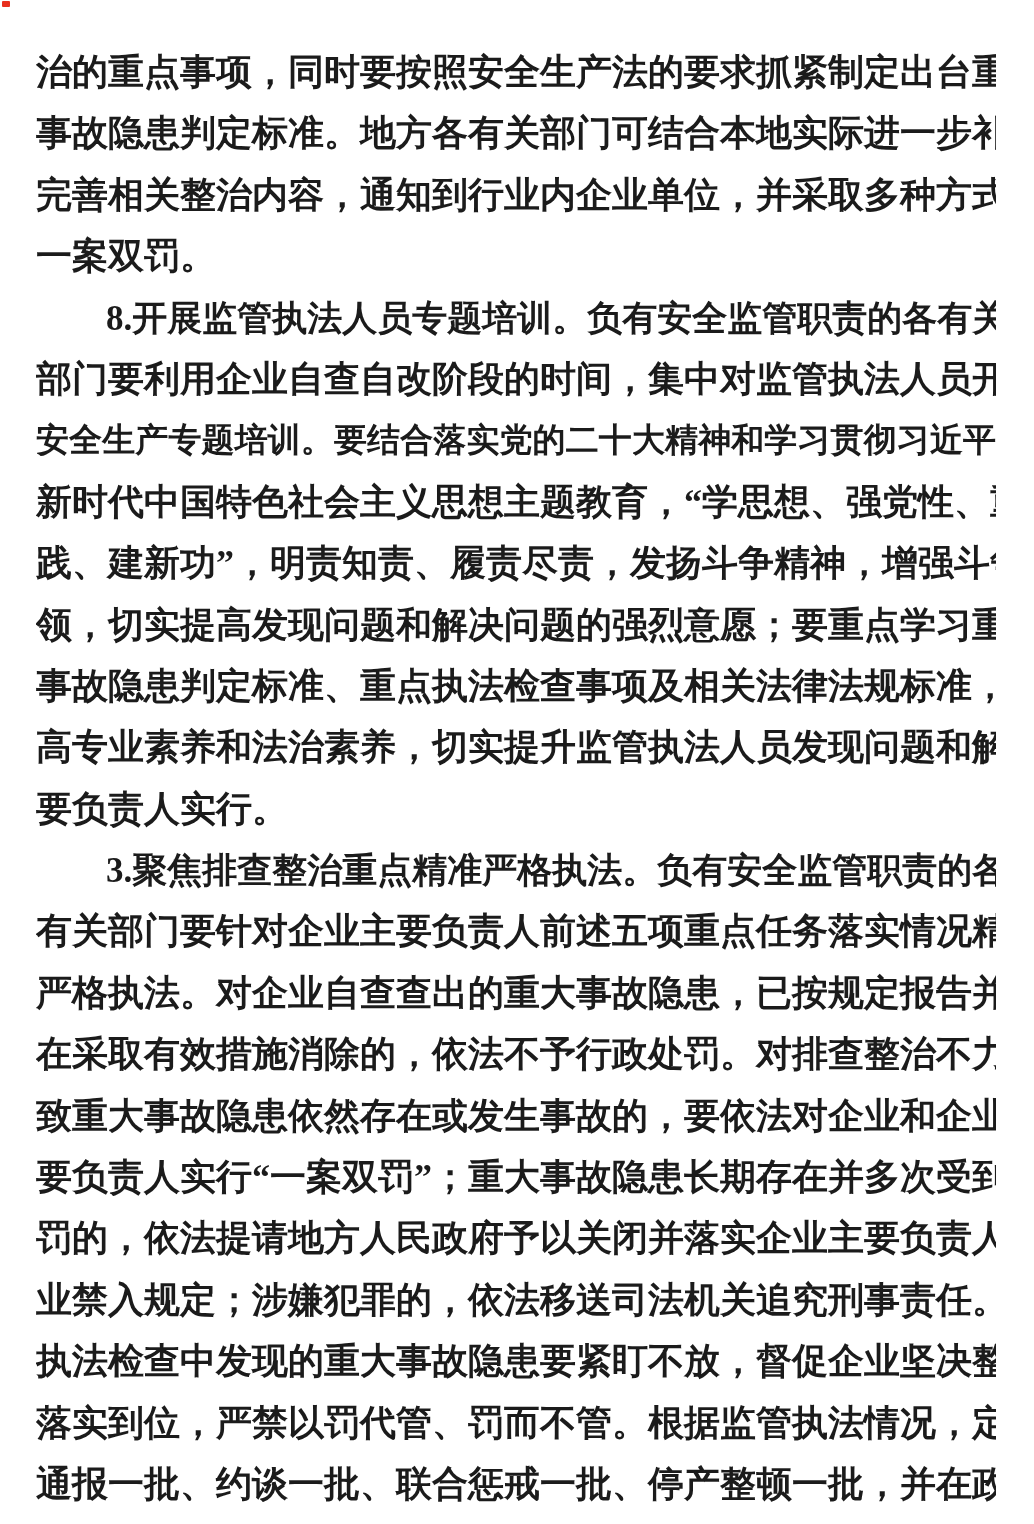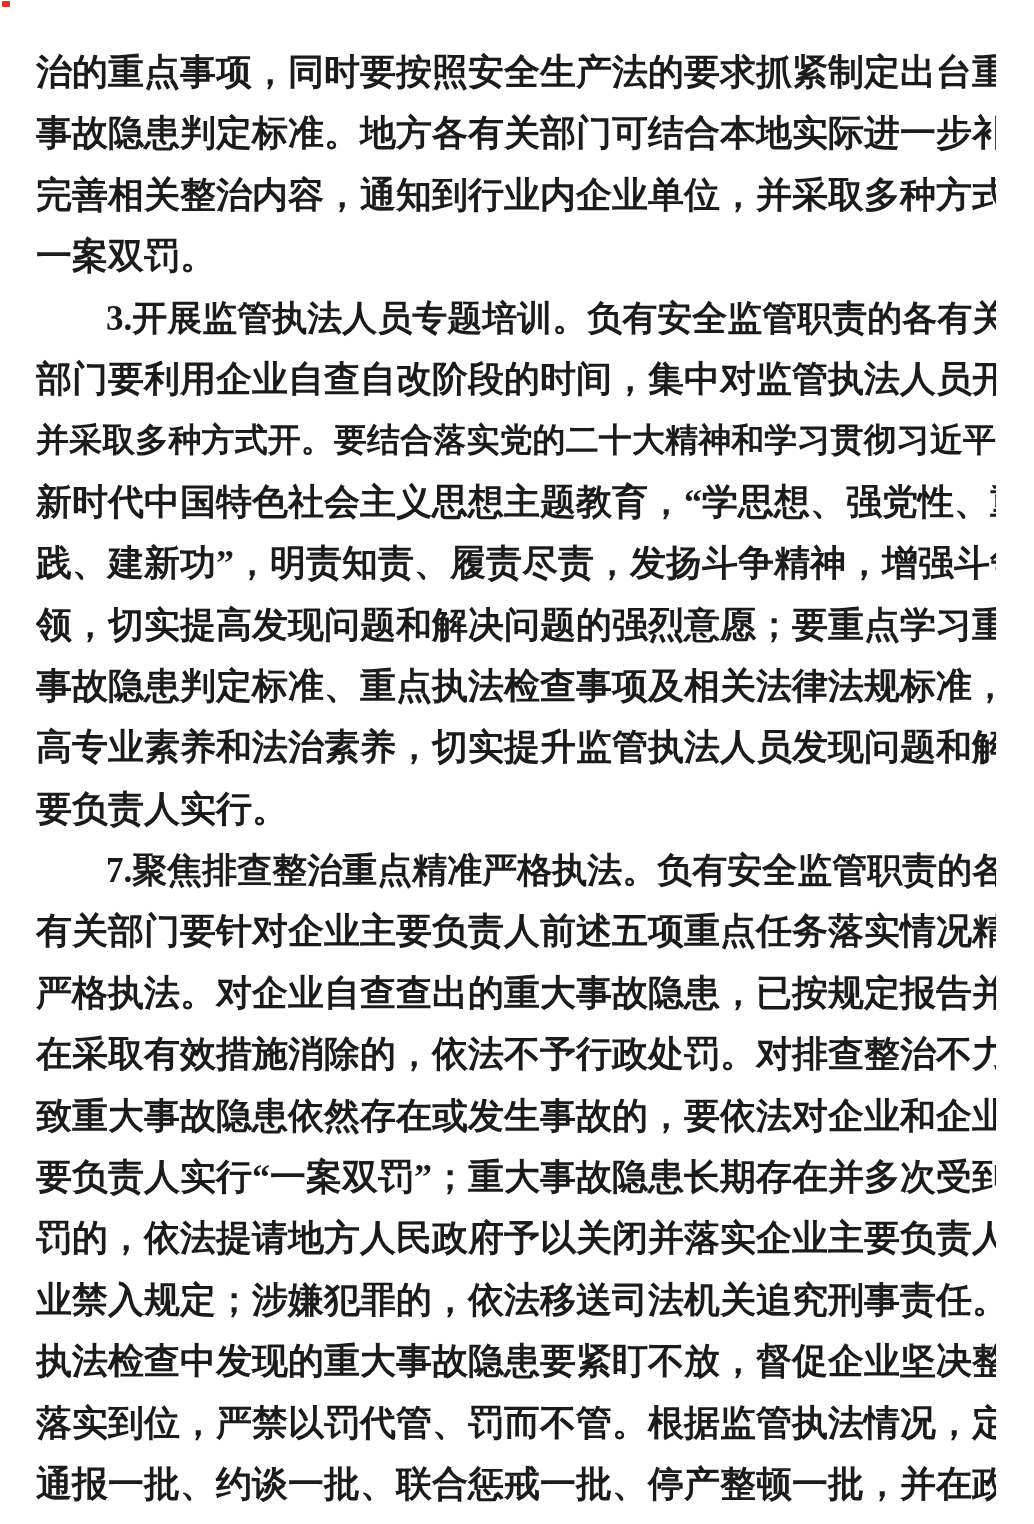--- a/index.html
+++ b/index.html
@@ -64,30 +64,30 @@
 </head>
 <body>
 
 <div class="page">
   <span class="corner-mark"></span>
 
   <div class="line">治的重点事项，同时要按照安全生产法的要求抓紧制定出台重大</div>
   <div class="line">事故隐患判定标准。地方各有关部门可结合本地实际进一步补充</div>
   <div class="line">完善相关整治内容，通知到行业内企业单位，并采取多种方式开</div>
   <div class="line end">一案双罚。</div>
-  <div class="line indent">3.开展监管执法人员专题培训。负有安全监管职责的各有关</div>
+  <div class="line indent">8.开展监管执法人员专题培训。负有安全监管职责的各有关</div>
   <div class="line">部门要利用企业自查自改阶段的时间，集中对监管执法人员开展</div>
-  <div class="line tight">并采取多种方式开。要结合落实党的二十大精神和学习贯彻习近平</div>
+  <div class="line tight">安全生产专题培训。要结合落实党的二十大精神和学习贯彻习近平</div>
   <div class="line">新时代中国特色社会主义思想主题教育，“学思想、强党性、重实</div>
   <div class="line">践、建新功”，明责知责、履责尽责，发扬斗争精神，增强斗争本</div>
   <div class="line">领，切实提高发现问题和解决问题的强烈意愿；要重点学习重大</div>
   <div class="line">事故隐患判定标准、重点执法检查事项及相关法律法规标准，提</div>
   <div class="line">高专业素养和法治素养，切实提升监管执法人员发现问题和解决</div>
   <div class="line end">要负责人实行。</div>
-  <div class="line indent">7.聚焦排查整治重点精准严格执法。负有安全监管职责的各</div>
+  <div class="line indent">3.聚焦排查整治重点精准严格执法。负有安全监管职责的各</div>
   <div class="line">有关部门要针对企业主要负责人前述五项重点任务落实情况精准</div>
   <div class="line">严格执法。对企业自查查出的重大事故隐患，已按规定报告并正</div>
   <div class="line">在采取有效措施消除的，依法不予行政处罚。对排查整治不力导</div>
   <div class="line">致重大事故隐患依然存在或发生事故的，要依法对企业和企业主</div>
   <div class="line">要负责人实行“一案双罚”；重大事故隐患长期存在并多次受到处</div>
   <div class="line">罚的，依法提请地方人民政府予以关闭并落实企业主要负责人行</div>
   <div class="line">业禁入规定；涉嫌犯罪的，依法移送司法机关追究刑事责任。对</div>
   <div class="line">执法检查中发现的重大事故隐患要紧盯不放，督促企业坚决整改</div>
   <div class="line">落实到位，严禁以罚代管、罚而不管。根据监管执法情况，定期</div>
   <div class="line">通报一批、约谈一批、联合惩戒一批、停产整顿一批，并在政务</div>

